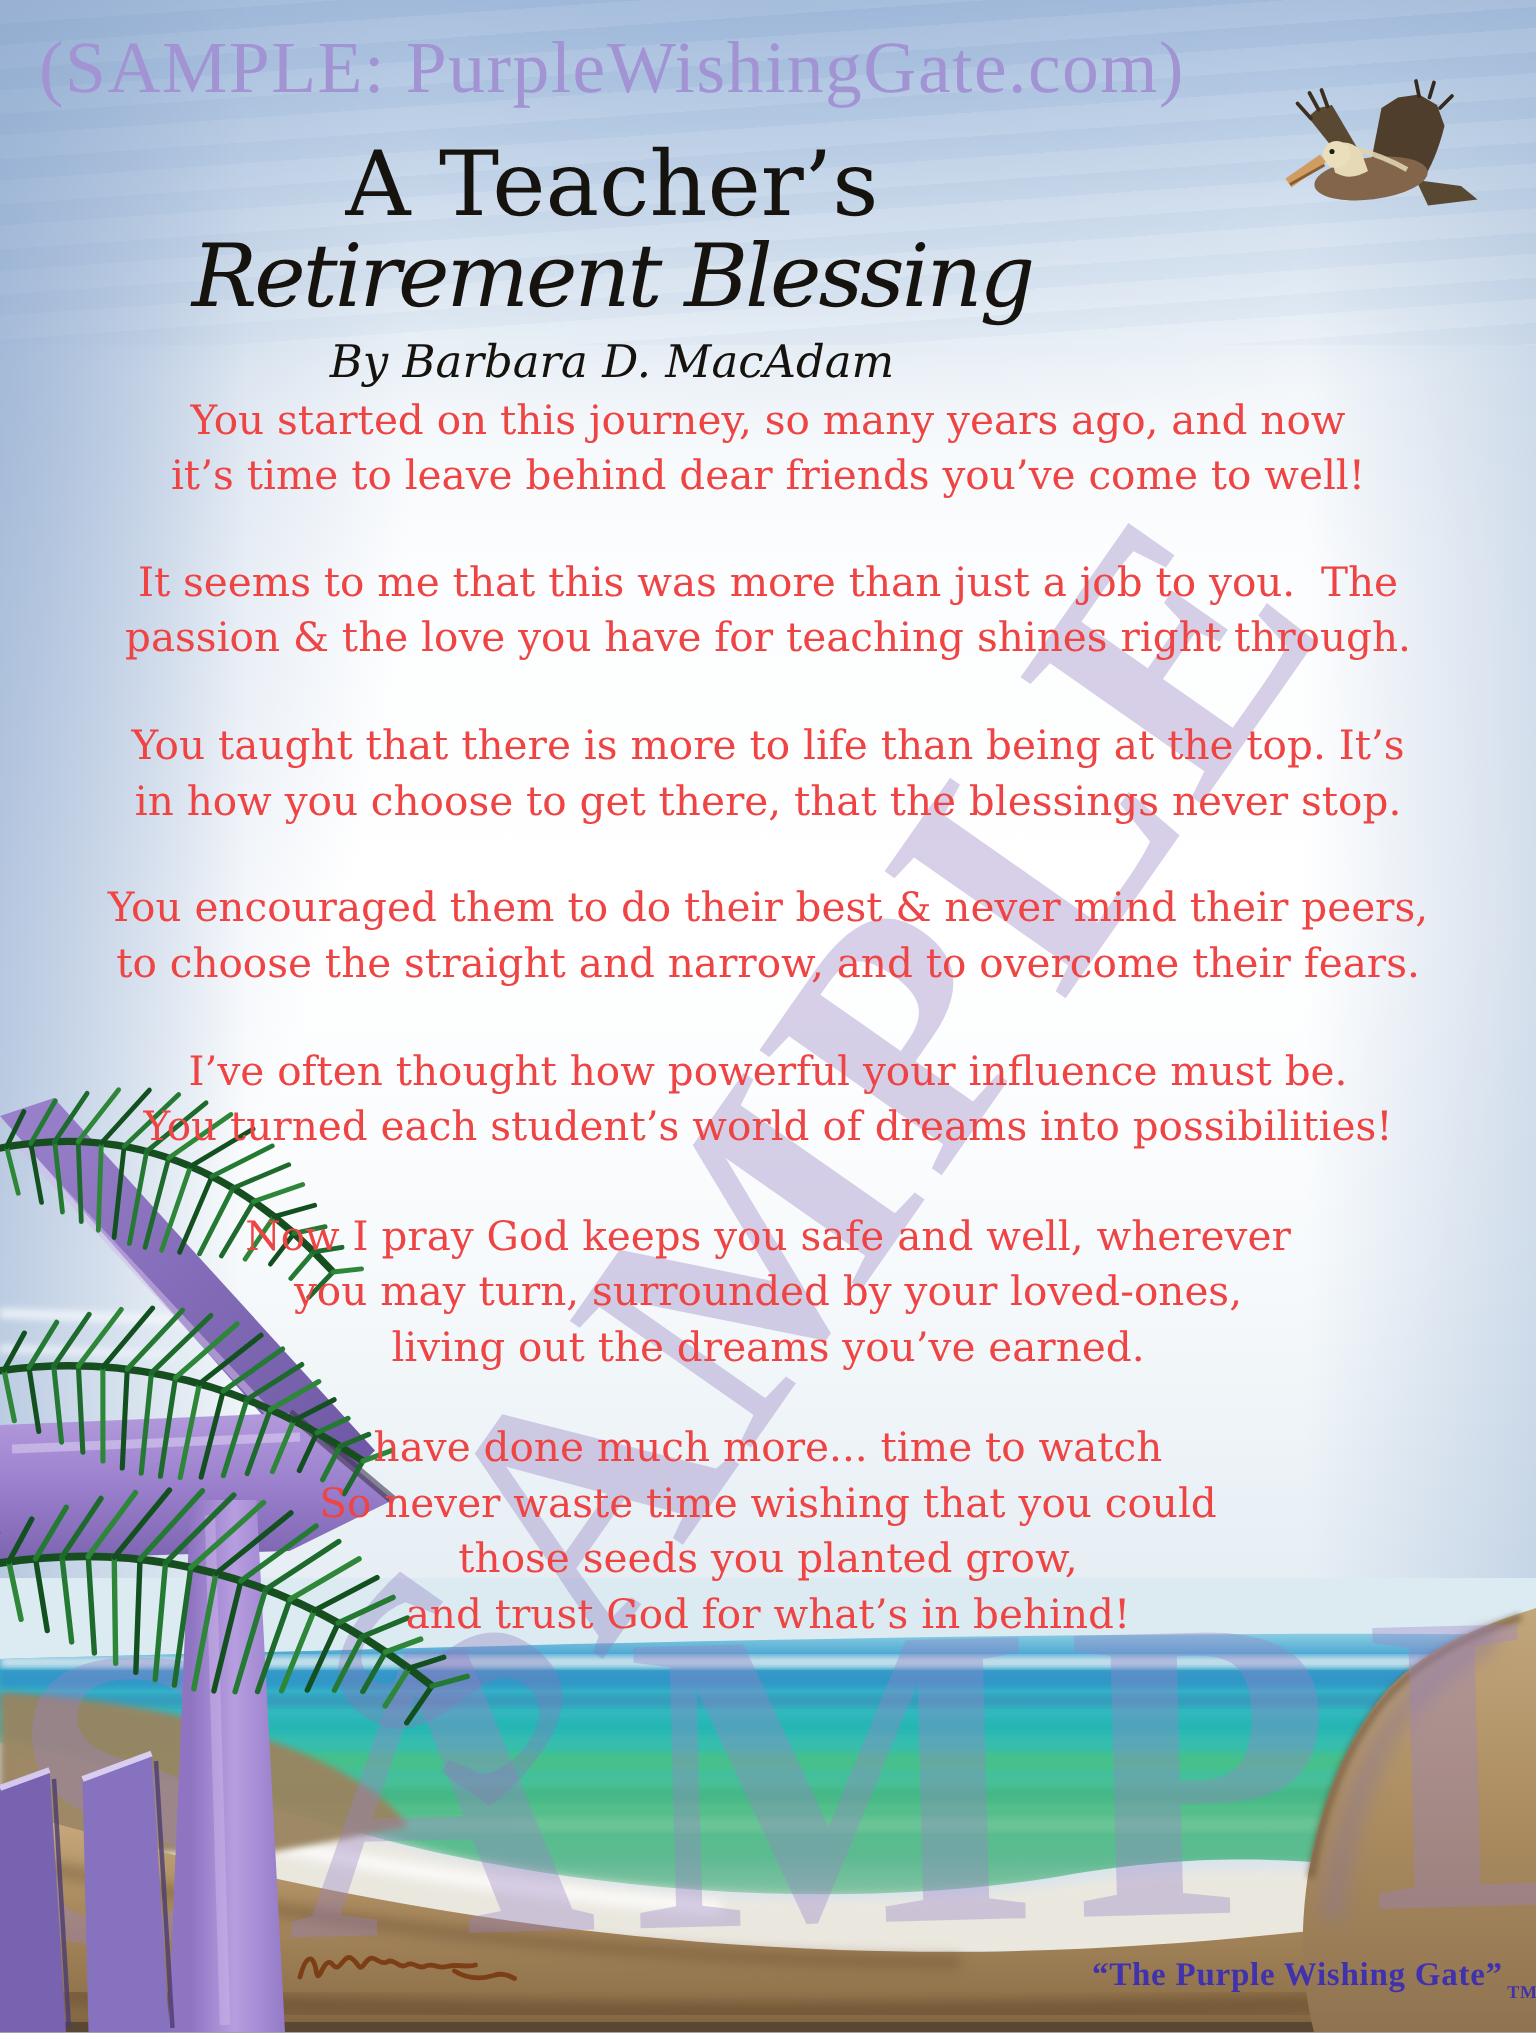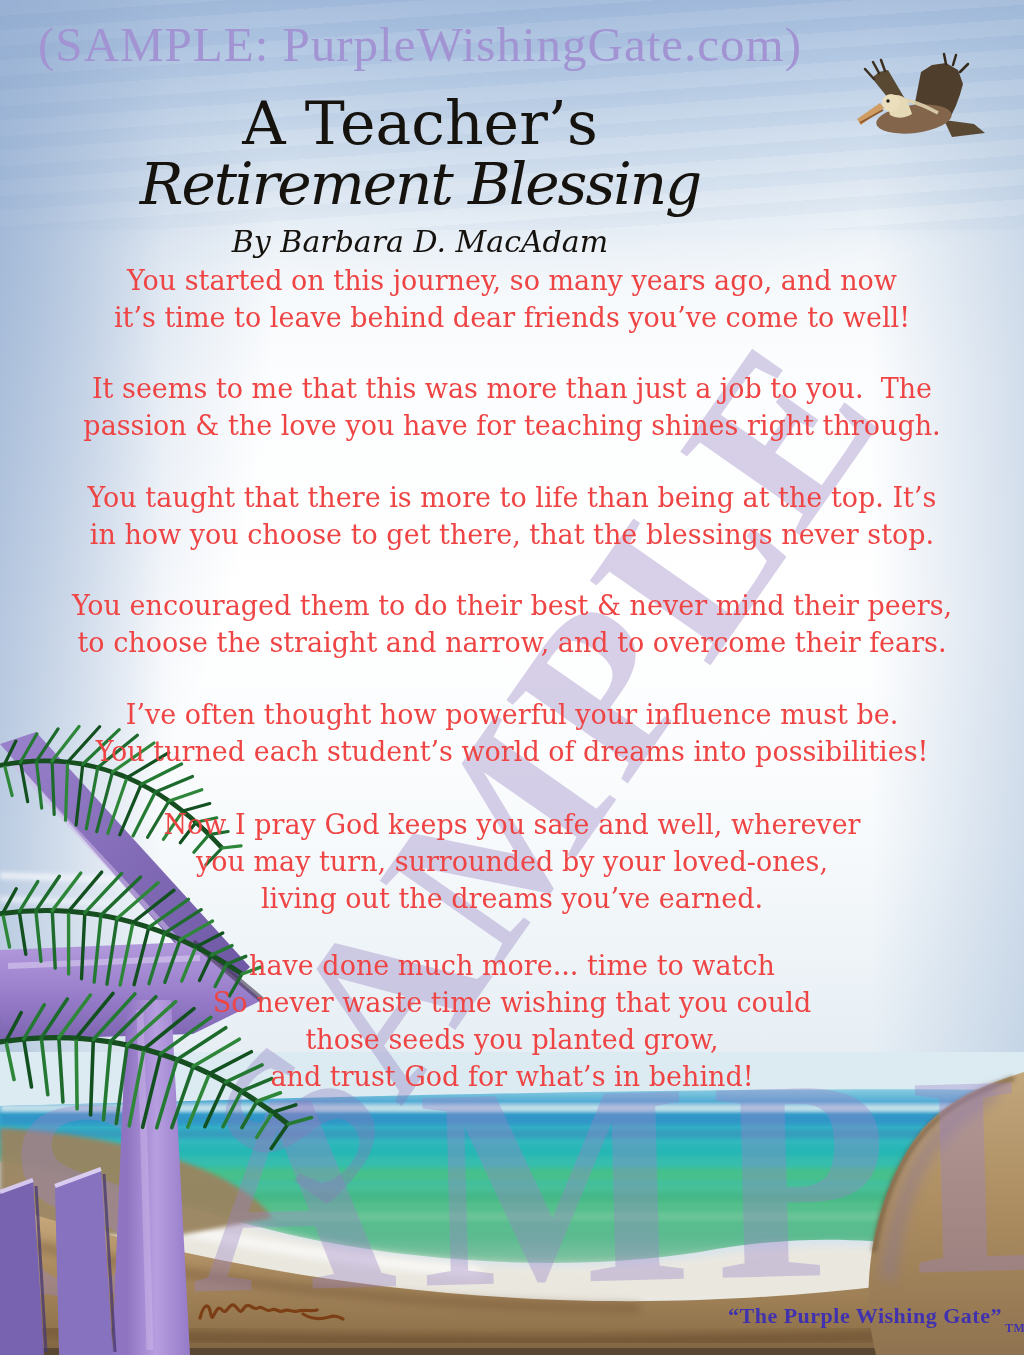--- a/index.html
+++ b/index.html
@@ -19,21 +19,21 @@
   .scene-bottom{position:absolute;inset:0;z-index:1;}
   .overlay{position:absolute;inset:0;z-index:4;}
   
   .wm{position:absolute;font-family:"Liberation Serif",serif;font-weight:bold;line-height:1;
       pointer-events:none;white-space:pre;}
   .wm-diag{left:545px;top:770px;font-size:225px;color:#8d77bd;opacity:.34;letter-spacing:8px;
       transform:translate(-50%,-50%) rotate(-55deg);z-index:3;}
   .wm-bottom{left:6px;top:1040px;font-size:286px;color:#9a83c8;opacity:.36;letter-spacing:24px;
       transform:rotate(-1.5deg);z-index:2;}
   
-  .txt{position:absolute;left:12px;width:816px;text-align:center;color:#16130f;z-index:5;}
+  .txt{position:absolute;left:0;width:816px;text-align:center;color:#16130f;z-index:5;}
   .header{top:16px;font-family:"Liberation Serif",serif;font-size:49px;color:#a293d3;letter-spacing:1px;}
   .t1{top:88px;font-size:60px;}
   .t2{top:150px;font-style:italic;font-size:58px;letter-spacing:-2px;}
   .byline{top:224px;font-style:italic;font-size:30px;}
   .stanza{position:absolute;left:0;width:1024px;text-align:center;z-index:5;
       font-size:27px;line-height:37px;color:#ef4444;}
   .line{white-space:pre;}
   .s1{top:262px}.s2{top:370px}.s3{top:479px}.s4{top:587px}.s5{top:696px}.s6{top:806px}.s7{top:947px}
   .brand{position:absolute;left:728px;top:1303px;z-index:5;font-family:"Liberation Serif",serif;
       font-weight:bold;font-size:22px;color:#4032ae;letter-spacing:.5px;white-space:nowrap;}

